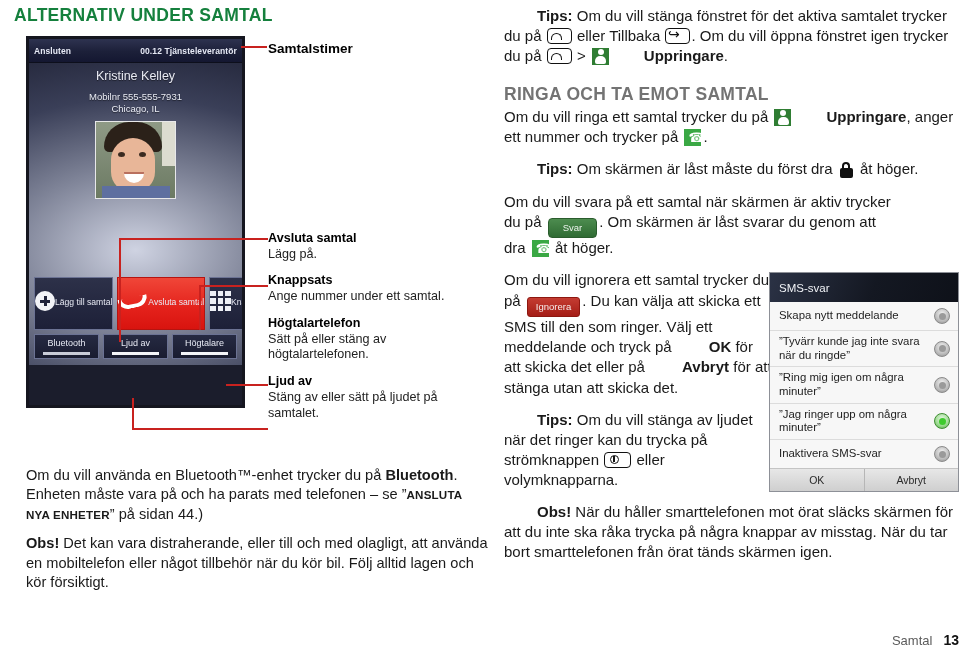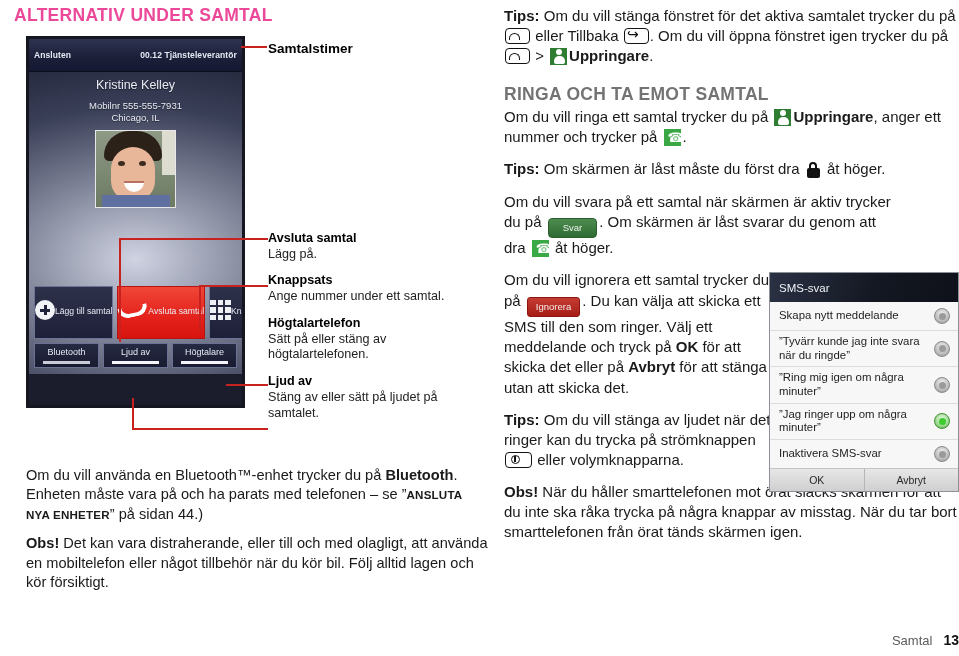--- a/index.html
+++ b/index.html
@@ -22,21 +22,21 @@
 
   
   .col-left {
     position: absolute;
     left: 14px;
     top: 0;
     width: 470px;
     height: 656px;
   }
   .section-head-red {
-    color: #ec4899;
+    color: #15803d;
     font-weight: bold;
     font-size: 17.5px;
     letter-spacing: .3px;
     text-transform: uppercase;
     margin: 6px 0 0 0;
     line-height: 1.1;
   }
 
   
   .phone {
@@ -44,21 +44,21 @@
     left: 12px;
     top: 36px;
     width: 219px;
     height: 372px;
     background: #1b1d2c;
     border: 3px solid #15161f;
     box-sizing: border-box;
     overflow: hidden;
   }
   .phone-status {
-    height: 33px;
+    height: 24px;
     background: linear-gradient(180deg,#2e3350 0%,#1c2039 55%,#141731 100%);
     border-bottom: 1px solid #0d0f1c;
     display: flex;
     align-items: center;
     justify-content: space-between;
     padding: 8px 5px;
     box-sizing: border-box;
   }
   .phone-status span {
     color: #e6e9f5;
@@ -215,21 +215,21 @@
     font-weight:bold; font-size:11.6px; letter-spacing:.2px;
   }
 
   
   .col-right {
     position:absolute; left:504px; top:0; width:455px; height:656px;
   }
   .rp {
     font-size:15px; line-height:1.34; color:#1a1a1a; margin:0 0 12px 0;
   }
-  .rp b { font-weight:bold; }
+  .rp b { font-weight:bold;margin-left:33px; }
   .r-head {
     color:#737373; font-weight:bold; font-size:17.5px;
     text-transform:uppercase; letter-spacing:.3px;
     margin:18px 0 2px 0;
   }
 
   
   .key {
     display:inline-block; vertical-align:-3px;
     border:1.6px solid #111; border-radius:4px;

